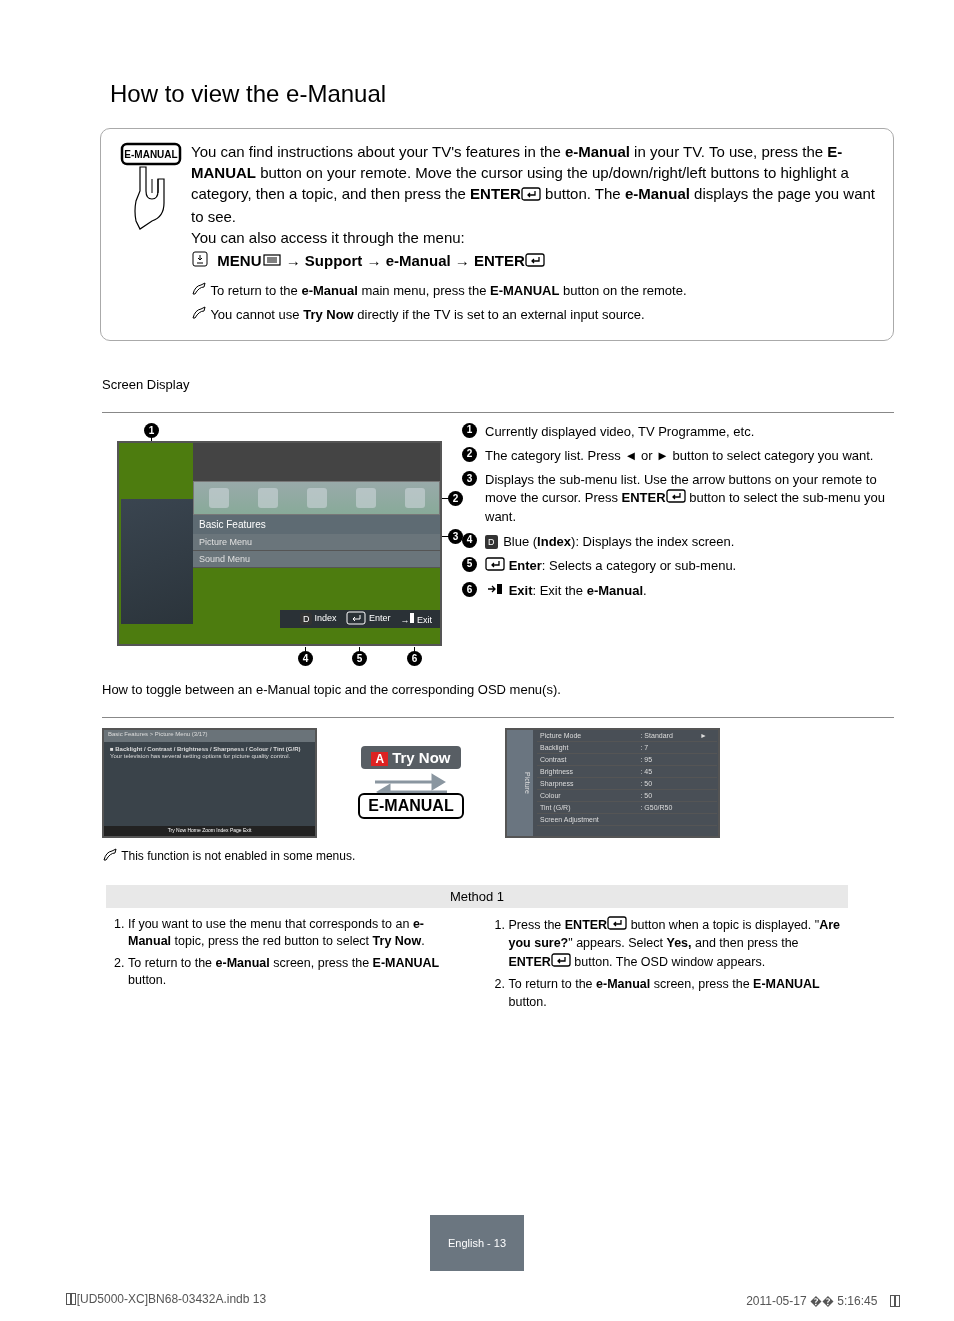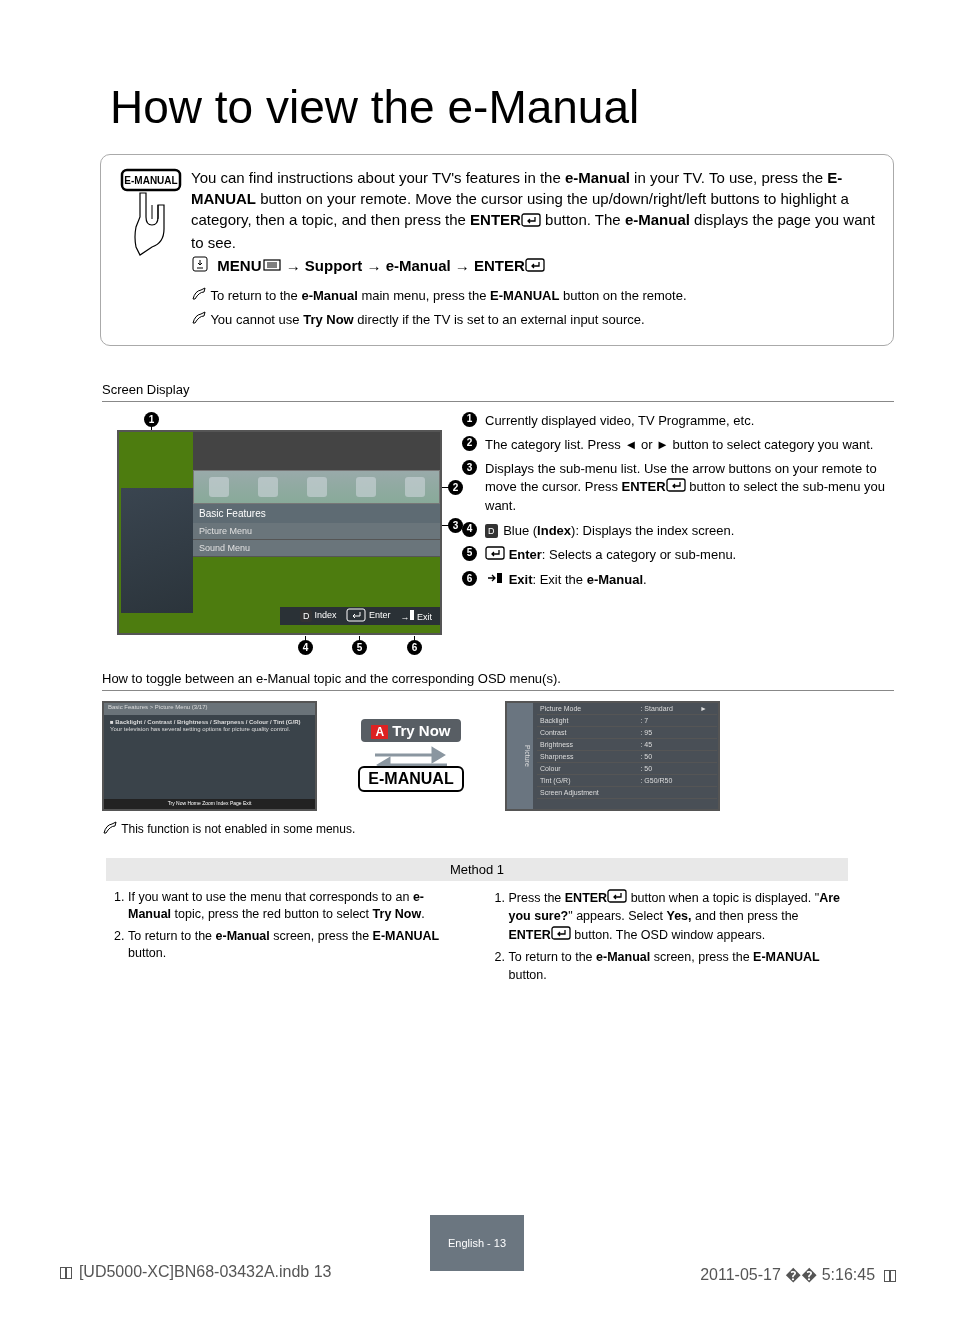--- a/index.html
+++ b/index.html
@@ -5,21 +5,21 @@
   * { box-sizing: border-box; margin: 0; padding: 0; }
   body {
     font-family: Helvetica, Arial, sans-serif;
     background: #fff;
     width: 954px;
     height: 1321px;
     position: relative;
     color: #000;
   }
   .page { padding: 80px 60px 40px 60px; position: relative; height: 100%; }
-  h1 { font-size: 46px; font-weight: 500; margin-left: 50px; margin-bottom: 20px; }
+  h1 { font-size: 24px; font-weight: 500; margin-left: 50px; margin-bottom: 20px; }
 
   .intro-box {
     border: 1px solid #aaa;
     border-radius: 10px;
     padding: 12px 16px 14px 10px;
     margin-left: 40px;
     margin-right: 0;
     position: relative;
     display: flex;
   }
@@ -31,34 +31,34 @@
     display: inline-block; vertical-align: middle;
   }
   .enter-icon svg, .menu-icon svg, .exit-icon svg { width: 20px; height: 14px; }
   .hand-icon svg { width: 18px; height: 18px; }
   .note-icon svg { width: 16px; height: 14px; }
   .bluebox { background:#333; color:#fff; font-size:9px; padding:1px 3px; border-radius:2px; margin-right:2px;}
   .menu-path { font-weight: bold; font-size: 15px; margin-top: 2px; }
   .notes { margin-top: 8px; font-size: 13px; line-height: 1.5; }
   .notes div { margin-top: 4px; }
 
-  .subhead { font-size: 13px; margin: 36px 0 4px 42px; border-bottom: 1px solid #888; padding-bottom: 4px; }
+  .subhead { font-size: 13px; margin: 36px 0 4px 42px; border-bottom: 1px solid #888; padding-bottom: 20px; }
 
   .screen-row { display: flex; margin-left: 42px; margin-top: 10px; }
   .screen-dia { width: 360px; position: relative; }
   .tv-frame {
     width: 325px; height: 205px; border: 2px solid #555; background: #4d7c0f;
     position: relative; margin-left: 15px; margin-top: 18px;
   }
   .tv-top { height: 38px; background: #444; }
   .tv-icons { height: 34px; background: linear-gradient(#9aa,#8a9); display:flex; align-items:center; justify-content:space-around; border:1px solid #777; margin:0;}
   .tv-icons span { width:20px; height:20px; background:#cdd5da; border-radius:3px; opacity:.6;}
   .tv-cat { font-size:10px; color:#fff; padding:4px 6px; background:#5e6b73;}
   .tv-sub { font-size:9px; color:#e0e0e0; padding:3px 6px; background:#6a757b; border-bottom:1px solid #555;}
-  .tv-footer { position:absolute; bottom:8px; right:0; left:50%; height:18px; background:#2a3136; color:#fff; font-size:9px; display:flex; align-items:center; justify-content:flex-end; gap:10px; padding-right:8px;}
+  .tv-footer { position:absolute; bottom:16px; right:0; left:50%; height:18px; background:#2a3136; color:#fff; font-size:9px; display:flex; align-items:center; justify-content:flex-end; gap:10px; padding-right:8px;}
   .tv-side { position:absolute; left:2px; top:56px; bottom:20px; width:72px; background:linear-gradient(160deg,#3a4550,#2b343b); }
 
   .callout { position:absolute; width:15px; height:15px; background:#000; color:#fff; border-radius:50%; font-size:10px; font-weight:bold; display:flex; align-items:center; justify-content:center; }
   .c1 { left:42px; top:0; }
   .c2 { left:346px; top:68px; }
   .c3 { left:346px; top:106px; }
   .c4 { left:196px; top:228px; }
   .c5 { left:250px; top:228px; }
   .c6 { left:305px; top:228px; }
   .cline { position:absolute; background:#000; }
@@ -92,21 +92,21 @@
 
   .method-head { display:flex; margin:20px 42px 0 42px;flex-direction:column;}
   .method-head > div { flex:1; background:#e8e8e8; text-align:center; font-size:13px; padding:4px; margin:0 4px;}
   .methods { display:flex; margin:8px 42px 0 42px; font-size:12.5px; line-height:1.4;gap:11px;}
   .methods > div { flex:1; padding:0 8px;}
   .methods ol { padding-left:18px;}
   .methods li { margin-bottom:4px;}
 
   .page-foot { position:absolute; bottom:70px; left:0; right:0; text-align:center;}
   .page-foot span { background:#6b7680; color:#fff; font-size:11px; padding:22px 18px; border-radius:0;}
-  .doc-foot { position:absolute; bottom:36px; left:60px; right:60px; display:flex; justify-content:space-between; font-size:16px; color:#555;}
+  .doc-foot { position:absolute; bottom:12px; left:60px; right:60px; display:flex; justify-content:space-between; font-size:12px; color:#555;text-align:right;}
   .doc-foot .bars { display:inline-block; width:10px; height:10px; position:relative;}
   .doc-foot .bars::before,.doc-foot .bars::after { content:''; position:absolute; width:4px; height:10px; border:1px solid #555;}
   .doc-foot .bars::after { left:6px;}
 
   .func-note { font-size:12px; margin:10px 0 0 42px;}
 </style>
 </head>
 <body>
 
 <div class="page">
@@ -122,20 +122,21 @@
         <line x1="42" y1="38" x2="42" y2="52" stroke="#000" stroke-width="1"></line>
       </svg>
     </div>
     <div class="intro-text">
       <p>
         <span>You can find instructions about your TV's features in the </span><b>e-Manual</b><span> in your TV. To use, press the </span><b>E-MANUAL</b><span> button on your remote. Move the cursor using the up/down/right/left buttons to highlight a category, then a topic, and then press the </span><b>ENTER</b><span class="enter-icon"><svg viewBox="0 0 20 14">
               <rect x="1" y="1" width="18" height="12" rx="2" fill="none" stroke="#000" stroke-width="1.3"></rect>
               <path d="M14 4 L14 8 L7 8 M9 6 L7 8 L9 10" fill="none" stroke="#000" stroke-width="1.3"></path>
             </svg></span><span> button. The </span><b>e-Manual</b><span> displays the page you want to see.</span>
       </p>
+      <p>You can also access it through the menu:</p>
       <p class="menu-path">
         <span class="hand-icon"><svg viewBox="0 0 18 18">
               <rect x="2" y="2" width="14" height="14" rx="2" fill="none" stroke="#000" stroke-width="1"></rect>
               <path d="M9 5 L9 10 M7 8 L9 10 L11 8 M6 13 L12 13" stroke="#000" stroke-width="1" fill="none"></path>
             </svg></span>
         &nbsp;<span>MENU</span><span class="menu-icon"><svg viewBox="0 0 20 14">
               <rect x="2" y="2" width="16" height="10" fill="none" stroke="#000" stroke-width="1.2"></rect>
               <line x1="5" y1="5" x2="15" y2="5" stroke="#000"></line>
               <line x1="5" y1="7" x2="15" y2="7" stroke="#000"></line>
               <line x1="5" y1="9" x2="15" y2="9" stroke="#000"></line>

